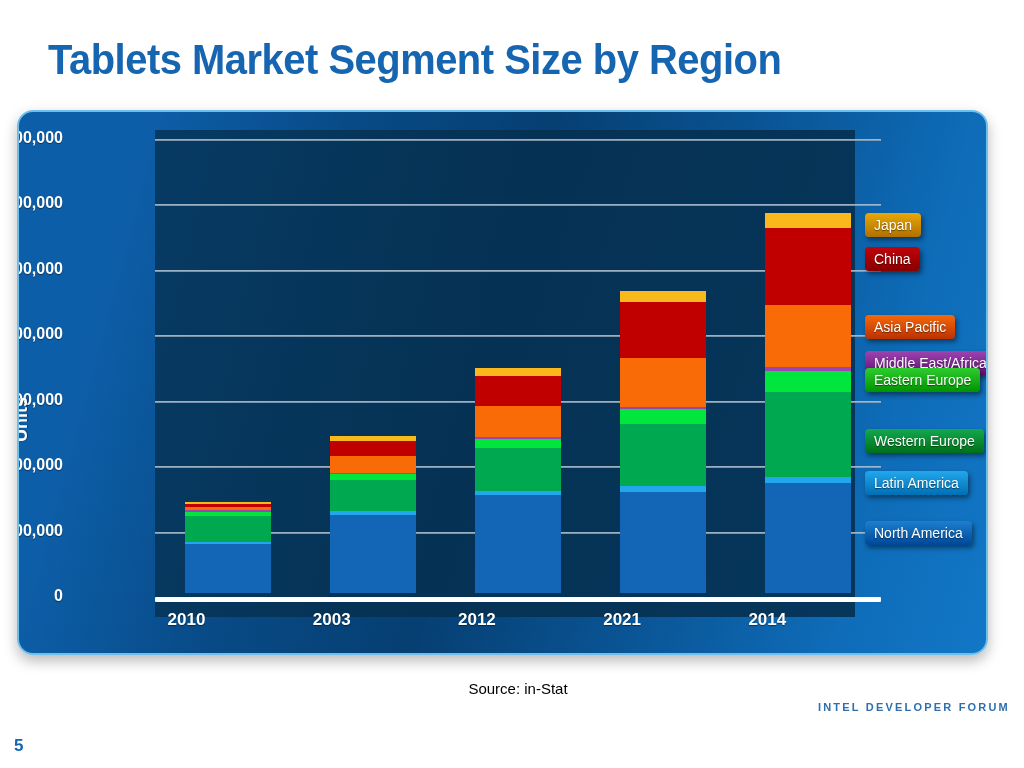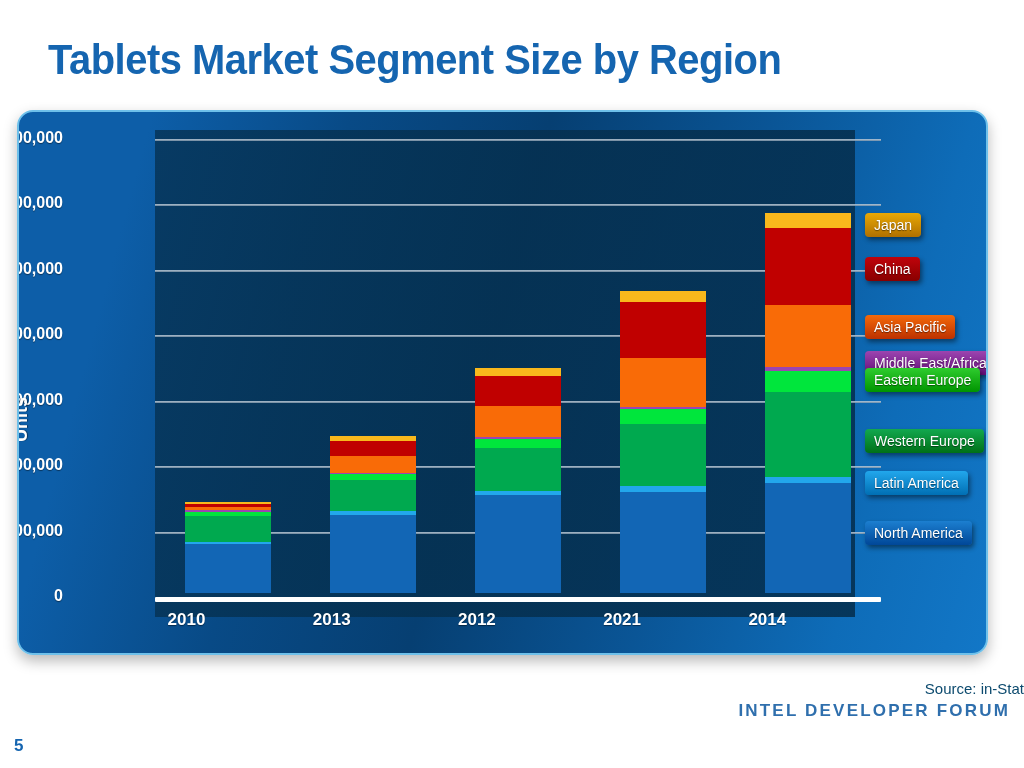--- a/index.html
+++ b/index.html
@@ -115,23 +115,23 @@
     white-space:nowrap;
     box-shadow:2px 3px 5px rgba(0,0,0,0.45);
     text-shadow:0 1px 1px rgba(0,0,0,0.5);
   }
 
   
   .source-note{
     position:absolute;
     left:0; top:680px;
     width:1024px;
-    text-align:right;
+    text-align:center;
     font-size:15px;
-    color:#0c4a6e;
+    color:#000000;
     padding-left:12px;
   }
   .page-number{
     position:absolute;
     left:14px; top:736px;
     font-size:17px;
     font-weight:bold;
     color:#1565b0;
   }
   .idf-logo{
@@ -141,21 +141,21 @@
     line-height:1;
   }
   .idf-main{
     font-size:41px;
     font-weight:bold;
     color:#2f6fad;
     letter-spacing:-1px;
     display:block;
   }
   .idf-sub{
-    font-size:17px;
+    font-size:11px;
     font-weight:bold;
     color:#2f6fad;
     letter-spacing:2.2px;
     display:block;
     margin-top:2px;
   }
 </style>
 </head>
 <body>
 
@@ -198,21 +198,21 @@
       <div class="bar-group" style="left: 310.8px; bottom: 60px;">
         <div class="bar-seg" title="Japan 2011: 700,000" style="height: 4.58px; background: rgb(249, 184, 28);"></div>
         <div class="bar-seg" title="China 2011: 2,300,000" style="height: 15.0486px; background: rgb(192, 0, 0);"></div>
         <div class="bar-seg" title="Asia Pacific 2011: 2,600,000" style="height: 17.0114px; background: rgb(249, 107, 7);"></div>
         <div class="bar-seg" title="Middle East/Africa 2011: 200,000" style="height: 1.30857px; background: rgb(156, 69, 176);"></div>
         <div class="bar-seg" title="Eastern Europe 2011: 900,000" style="height: 5.88857px; background: rgb(0, 230, 60);"></div>
         <div class="bar-seg" title="Western Europe 2011: 4,800,000" style="height: 31.4057px; background: rgb(0, 169, 79);"></div>
         <div class="bar-seg" title="Latin America 2011: 500,000" style="height: 3.27143px; background: rgb(34, 167, 236);"></div>
         <div class="bar-seg" title="North America 2011: 12,000,000" style="height: 78.5143px; background: rgb(18, 102, 181);"></div>
       </div>
-      <div class="x-tick-label" style="left: 293.8px;">2013</div>
+      <div class="x-tick-label" style="left: 293.8px;">2003</div>
       <div class="bar-group" style="left: 456px; bottom: 60px;">
         <div class="bar-seg" title="Japan 2012: 1,300,000" style="height: 8.50571px; background: rgb(249, 184, 28);"></div>
         <div class="bar-seg" title="China 2012: 4,500,000" style="height: 29.4429px; background: rgb(192, 0, 0);"></div>
         <div class="bar-seg" title="Asia Pacific 2012: 4,800,000" style="height: 31.4057px; background: rgb(249, 107, 7);"></div>
         <div class="bar-seg" title="Middle East/Africa 2012: 300,000" style="height: 1.96286px; background: rgb(156, 69, 176);"></div>
         <div class="bar-seg" title="Eastern Europe 2012: 1,400,000" style="height: 9.16px; background: rgb(0, 230, 60);"></div>
         <div class="bar-seg" title="Western Europe 2012: 6,500,000" style="height: 42.5286px; background: rgb(0, 169, 79);"></div>
         <div class="bar-seg" title="Latin America 2012: 600,000" style="height: 3.92571px; background: rgb(34, 167, 236);"></div>
         <div class="bar-seg" title="North America 2012: 15,000,000" style="height: 98.1429px; background: rgb(18, 102, 181);"></div>
       </div>
@@ -240,21 +240,21 @@
       </div>
       <div class="x-tick-label" style="left: 729.4px;">2014</div>
     </div>
 
   <div class="axis-base"></div>
 
   <div class="y-axis-title">Units</div>
 
   <div class="legend" id="legend-layer">
       <div class="legend-item" style="top: 101px; background: linear-gradient(rgb(232, 168, 5), rgb(176, 112, 0));">Japan</div>
-      <div class="legend-item" style="top: 145px; background: linear-gradient(rgb(192, 3, 11), rgb(136, 0, 0));">China</div>
+      <div class="legend-item" style="top: 135px; background: linear-gradient(rgb(192, 3, 11), rgb(136, 0, 0));">China</div>
       <div class="legend-item" style="top: 203px; background: linear-gradient(rgb(244, 105, 10), rgb(188, 49, 0));">Asia Pacific</div>
       <div class="legend-item" style="top: 239px; background: linear-gradient(rgb(156, 69, 176), rgb(100, 13, 120));">Middle East/Africa</div>
       <div class="legend-item" style="top: 256px; background: linear-gradient(rgb(46, 204, 46), rgb(0, 148, 0));">Eastern Europe</div>
       <div class="legend-item" style="top: 317px; background: linear-gradient(rgb(18, 168, 79), rgb(0, 112, 23));">Western Europe</div>
       <div class="legend-item" style="top: 359px; background: linear-gradient(rgb(34, 167, 236), rgb(0, 111, 180));">Latin America</div>
       <div class="legend-item" style="top: 409px; background: linear-gradient(rgb(28, 127, 208), rgb(0, 71, 152));">North America</div>
     </div>
 
 </div>
 

